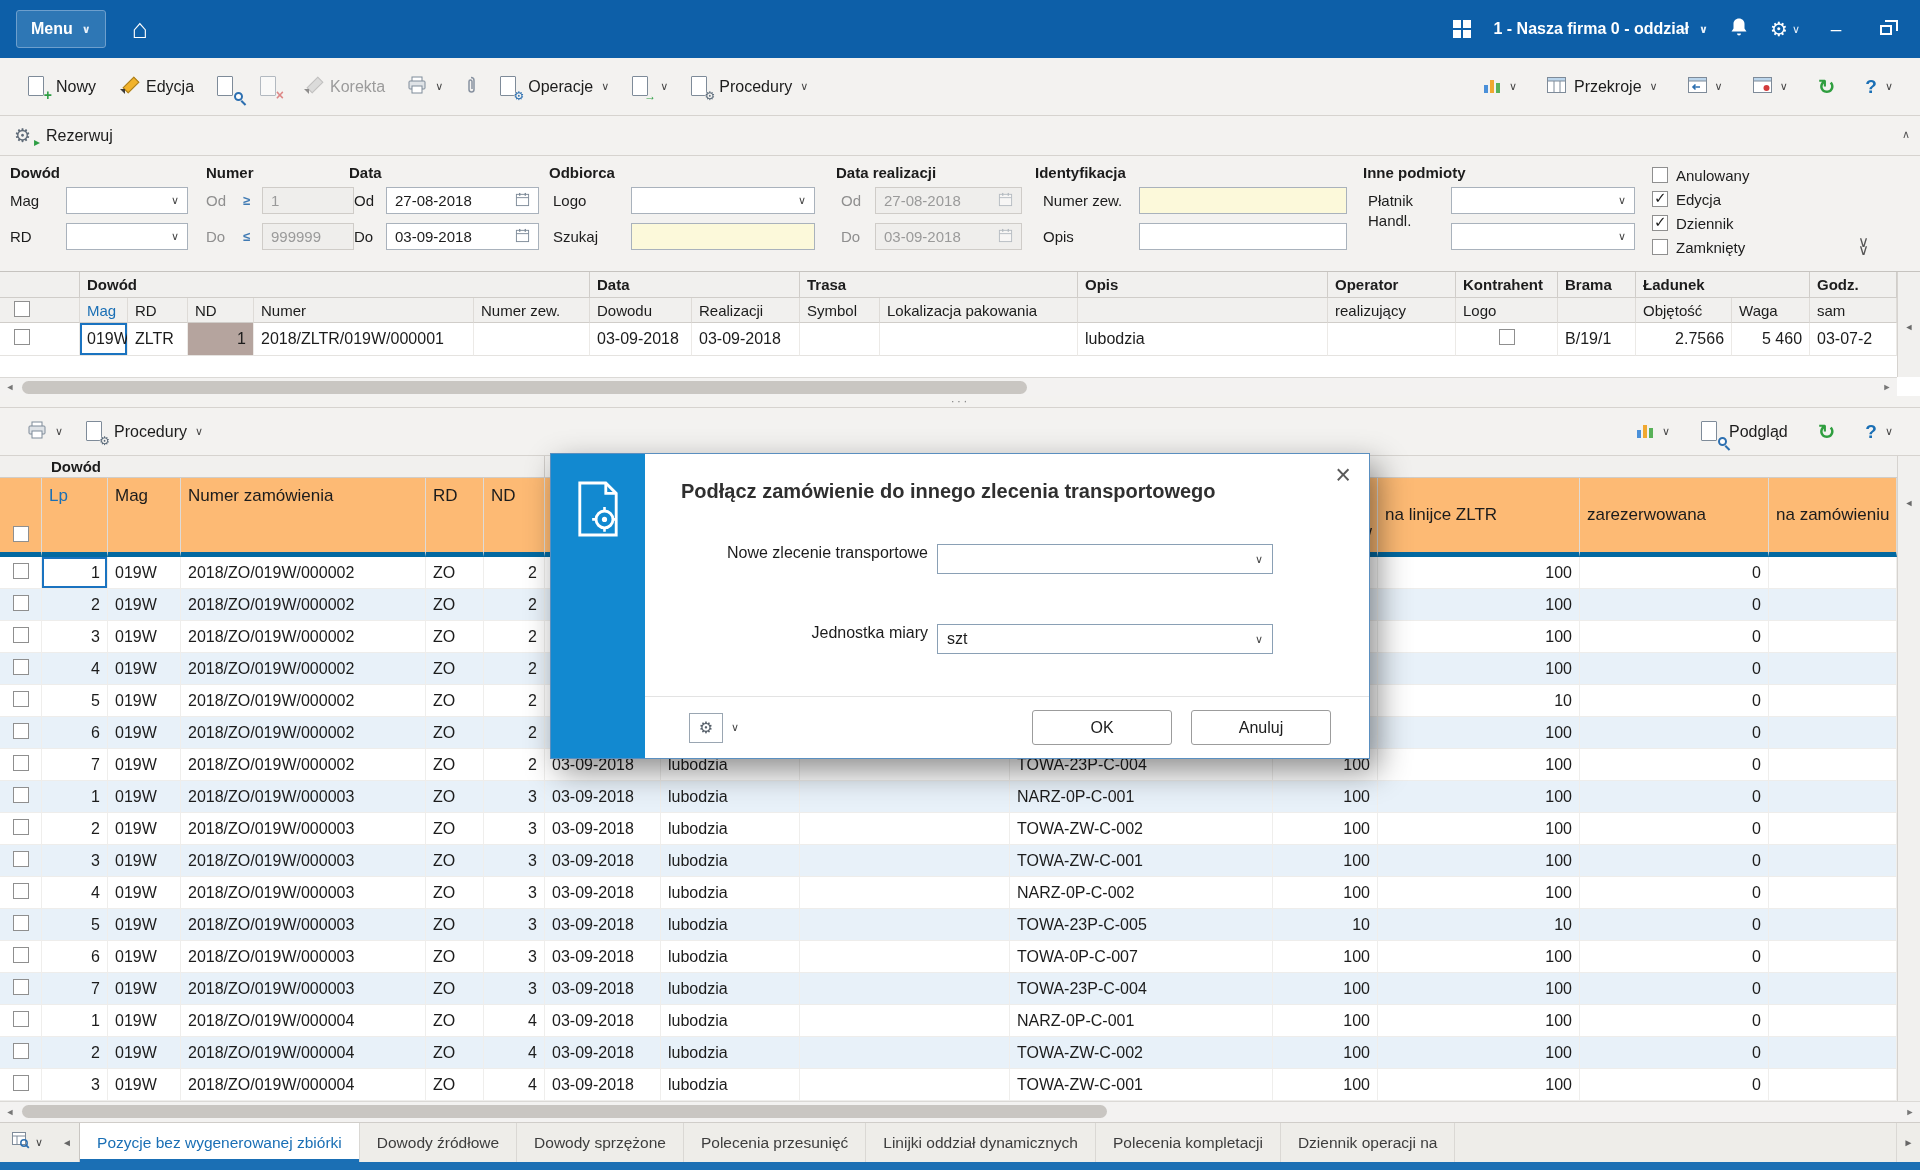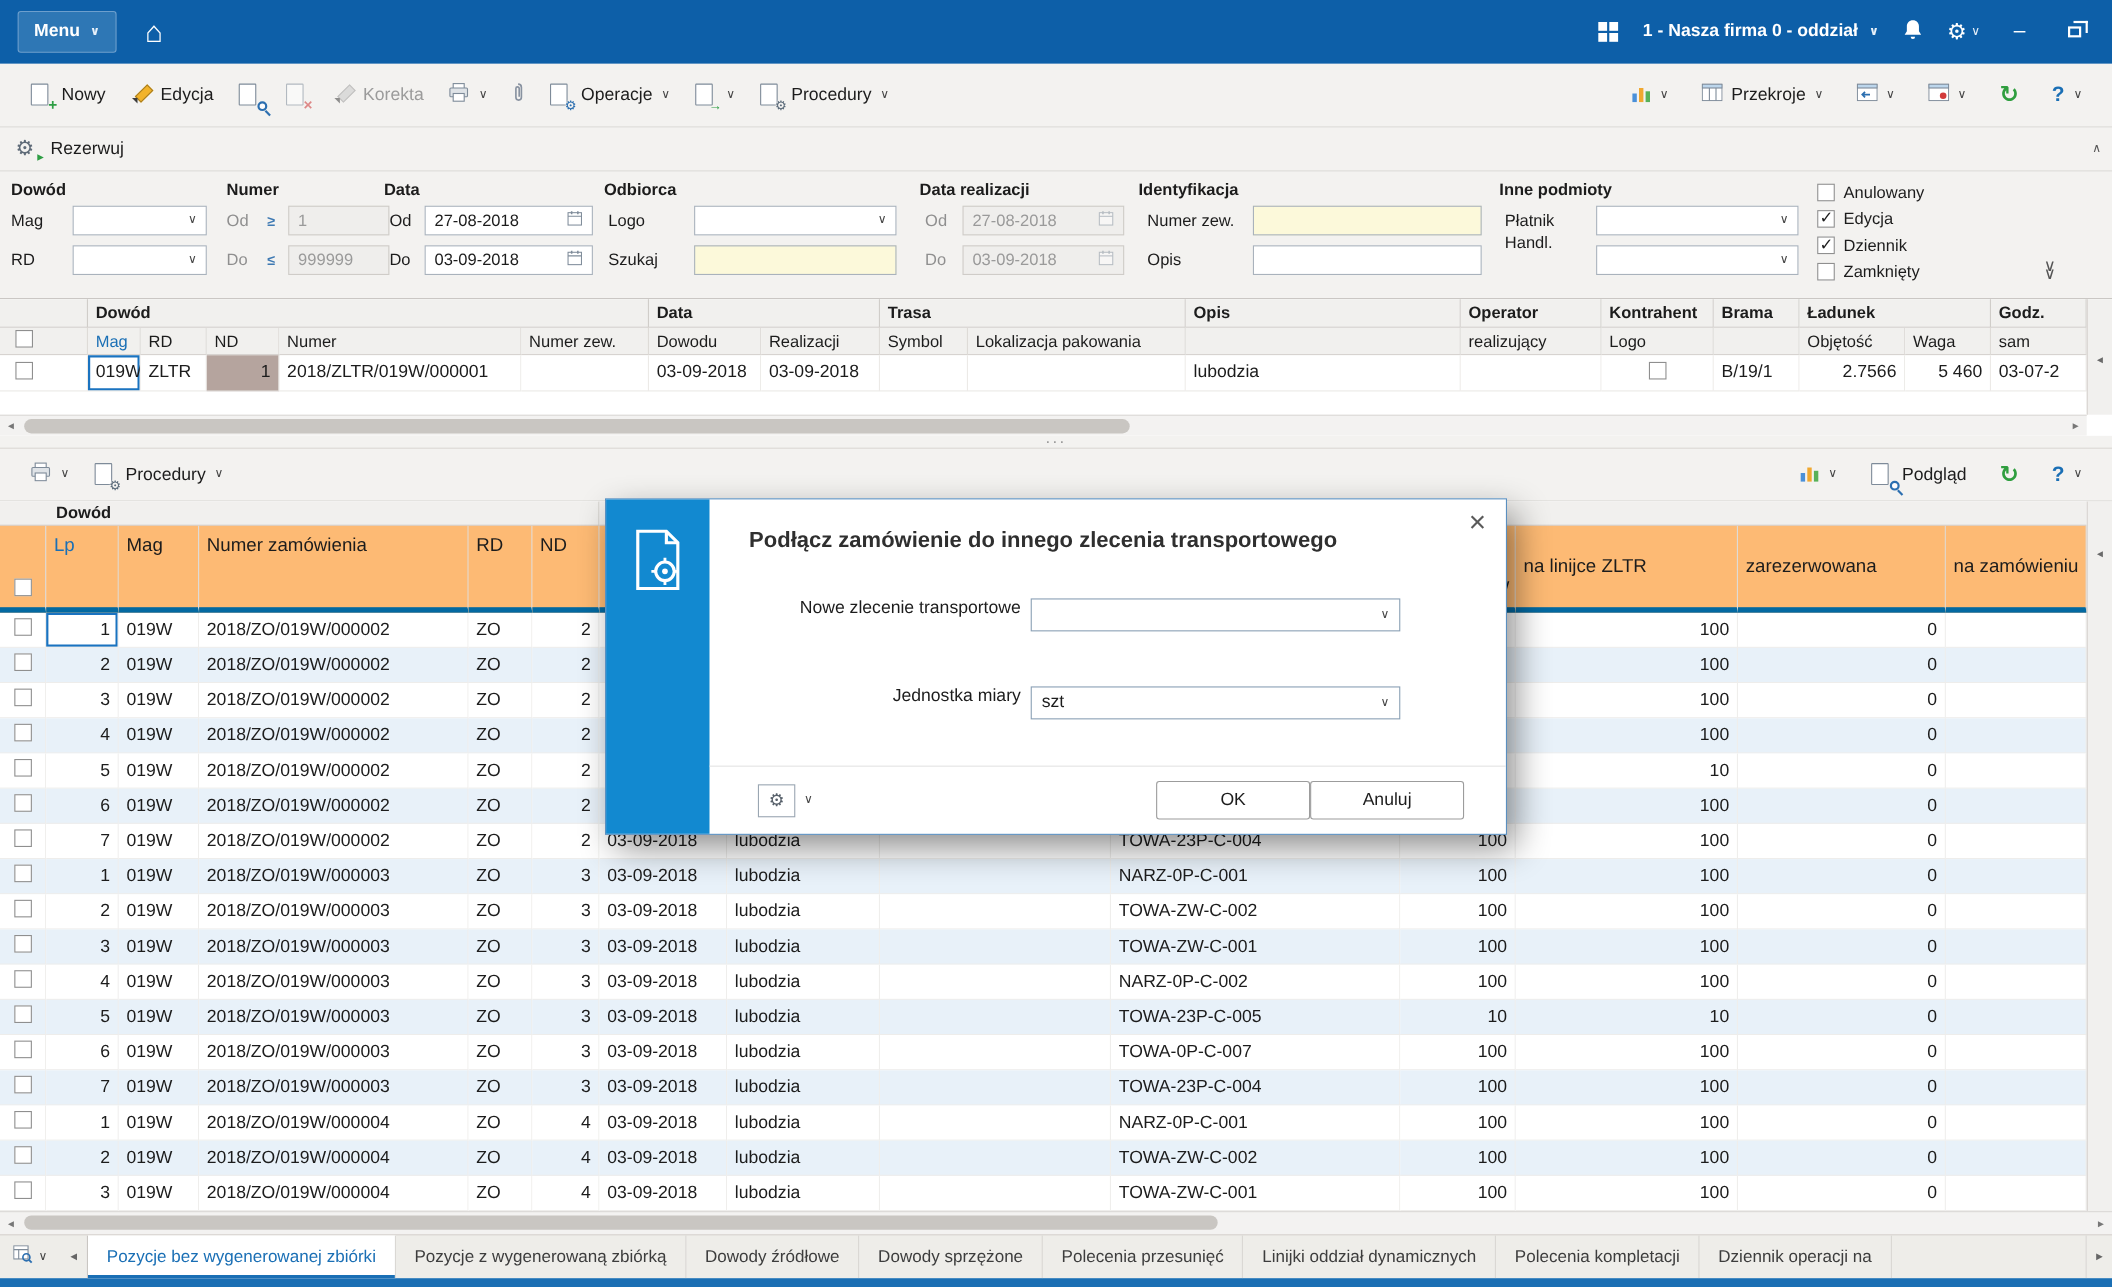--- a/index.html
+++ b/index.html
@@ -150,21 +150,21 @@
   .dlg-ctl .chev { margin-left:auto; }
   .dlg-ctl.ta-r .val { margin-left:auto; }
   .dlg-footer { position:absolute; left:94px; right:0; bottom:0; height:62px; border-top:1px solid #e3e3e3;
                 display:flex; align-items:center; padding:0 38px 0 44px; }
   .gear-btn { width:34px; height:30px; border:1px solid #9aa6b2; background:#fff; display:flex; align-items:center;
               justify-content:center; font-size:16px; color:#57606a; }
   .gear-btn-chev { margin-left:8px; }
   .dlg-btn { width:140px; height:35px; border:1px solid #9c9c9c; border-radius:3px; background:#fff;
              display:flex; align-items:center; justify-content:center; font-size:16px; }
   .dlg-btn.ok { margin-left:auto; }
-  .dlg-btn.cancel { }
+  .dlg-btn.cancel { margin-left:19px; }
 </style>
 </head>
 <body>
 
 <div id="app">
 
   <header class="topbar">
     <div class="menu-btn">
       <span>Menu</span>
       <span class="chev w">∨</span>
@@ -908,21 +908,20 @@
             <circle cx="12" cy="11" r="3.2" fill="none" stroke="#2c6fb0" stroke-width="1.5"></circle>
             <line x1="14.3" y1="13.3" x2="16.8" y2="15.8" stroke="#2c6fb0" stroke-width="1.8"></line>
           </svg></span>
       <span class="chev">∨</span>
     </div>
     <div class="bb-nav">
         <span>◄</span>
       </div>
     <div style="display:flex" id="tabs-wrap">
         <div class="btab active">Pozycje bez wygenerowanej zbiórki</div>
-        <div class="btab">Pozycje z wygenerowaną zbiórką</div>
         <div class="btab">Dowody źródłowe</div>
         <div class="btab">Dowody sprzężone</div>
         <div class="btab">Polecenia przesunięć</div>
         <div class="btab">Linijki oddział dynamicznych</div>
         <div class="btab">Polecenia kompletacji</div>
         <div class="btab">Dziennik operacji na</div>
       </div>
     <div class="bb-right">
         <span>►</span>
       </div>

